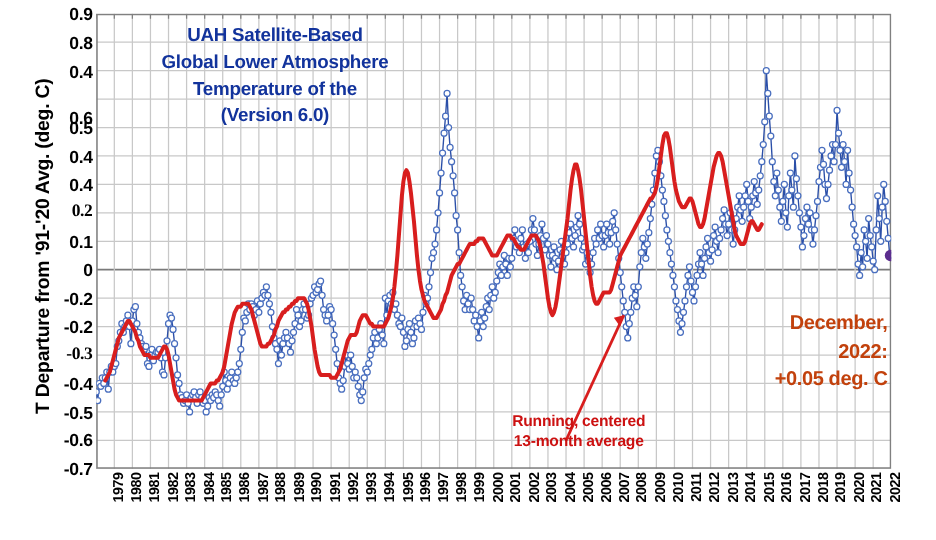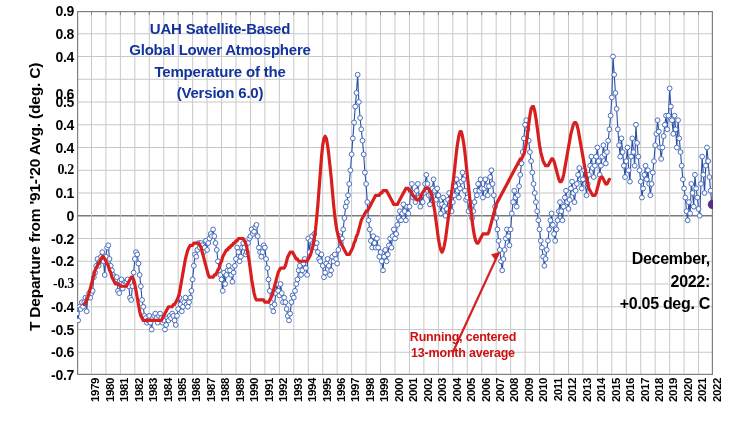--- a/index.html
+++ b/index.html
@@ -30,21 +30,21 @@
          font-size:15px;font-weight:bold;color:#12339c;line-height:1.42;
          letter-spacing:-0.2px;}
   .tline{display:block;}
 
   #noteRed{position:absolute;left:378px;top:330px;width:170px;text-align:center;
            font-size:12.5px;font-weight:bold;color:#cc1111;line-height:1.25;
            letter-spacing:-0.2px;}
   .rline{display:block;}
 
   #notePurple{position:absolute;left:575px;top:248px;width:135px;text-align:right;
-              font-size:16px;font-weight:bold;color:#000000;line-height:1.42;
+              font-size:16px;font-weight:bold;color:#c2410c;line-height:1.42;
               letter-spacing:-0.3px;}
   .pline{display:block;}
 </style>
 </head>
 <body>
 
 <div id="root">
 
   <div id="ylabel">T Departure from '91-'20 Avg. (deg. C)</div>
 

